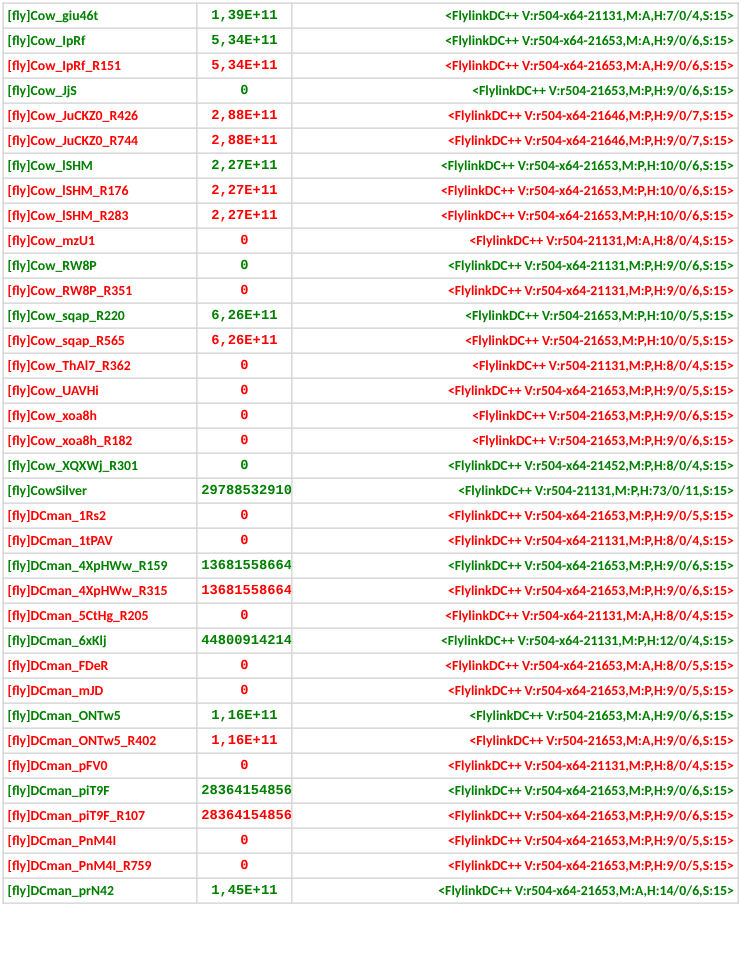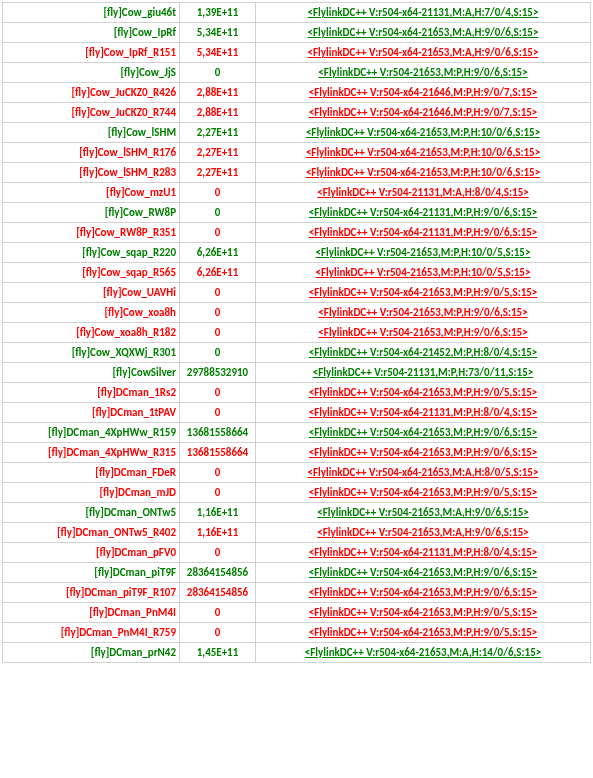--- a/index.html
+++ b/index.html
@@ -18,23 +18,23 @@
     table-layout: fixed;
   }
   td {
     border: 1px solid #d0d0d0;
     padding: 2px 3px;
     height: 20px;
     vertical-align: middle;
     overflow: hidden;
     white-space: nowrap;
   }
-  .col-nick { width: 177px; text-align: right; }
-  .col-val  { width: 76px;  text-align: center; }
-  .col-info { text-align: center; text-decoration: underline; }
+  .col-nick { width: 155px; text-align: left; }
+  .col-val  { width: 76px;  text-align: center; font-family: Liberation Mono, monospace; }
+  .col-info { text-align: right; }
   .green { color: #008000; }
   .red   { color: #ff0000; }
 </style>
 </head>
 <body>
 
 <table>
   <tbody id="tbody">
       <tr class="green">
         <td class="col-nick">[fly]Cow_giu46t</td>
@@ -100,20 +100,25 @@
         <td class="col-nick">[fly]Cow_sqap_R220</td>
         <td class="col-val">6,26E+11</td>
         <td class="col-info">&lt;FlylinkDC++ V:r504-21653,M:P,H:10/0/5,S:15&gt;</td>
       </tr>
       <tr class="red">
         <td class="col-nick">[fly]Cow_sqap_R565</td>
         <td class="col-val">6,26E+11</td>
         <td class="col-info">&lt;FlylinkDC++ V:r504-21653,M:P,H:10/0/5,S:15&gt;</td>
       </tr>
       <tr class="red">
+        <td class="col-nick">[fly]Cow_ThAl7_R362</td>
+        <td class="col-val">0</td>
+        <td class="col-info">&lt;FlylinkDC++ V:r504-21131,M:P,H:8/0/4,S:15&gt;</td>
+      </tr>
+      <tr class="red">
         <td class="col-nick">[fly]Cow_UAVHi</td>
         <td class="col-val">0</td>
         <td class="col-info">&lt;FlylinkDC++ V:r504-x64-21653,M:P,H:9/0/5,S:15&gt;</td>
       </tr>
       <tr class="red">
         <td class="col-nick">[fly]Cow_xoa8h</td>
         <td class="col-val">0</td>
         <td class="col-info">&lt;FlylinkDC++ V:r504-21653,M:P,H:9/0/6,S:15&gt;</td>
       </tr>
       <tr class="red">
@@ -143,20 +148,30 @@
       </tr>
       <tr class="green">
         <td class="col-nick">[fly]DCman_4XpHWw_R159</td>
         <td class="col-val">13681558664</td>
         <td class="col-info">&lt;FlylinkDC++ V:r504-x64-21653,M:P,H:9/0/6,S:15&gt;</td>
       </tr>
       <tr class="red">
         <td class="col-nick">[fly]DCman_4XpHWw_R315</td>
         <td class="col-val">13681558664</td>
         <td class="col-info">&lt;FlylinkDC++ V:r504-x64-21653,M:P,H:9/0/6,S:15&gt;</td>
+      </tr>
+      <tr class="red">
+        <td class="col-nick">[fly]DCman_5CtHg_R205</td>
+        <td class="col-val">0</td>
+        <td class="col-info">&lt;FlylinkDC++ V:r504-x64-21131,M:A,H:8/0/4,S:15&gt;</td>
+      </tr>
+      <tr class="green">
+        <td class="col-nick">[fly]DCman_6xKlj</td>
+        <td class="col-val">44800914214</td>
+        <td class="col-info">&lt;FlylinkDC++ V:r504-x64-21131,M:P,H:12/0/4,S:15&gt;</td>
       </tr>
       <tr class="red">
         <td class="col-nick">[fly]DCman_FDeR</td>
         <td class="col-val">0</td>
         <td class="col-info">&lt;FlylinkDC++ V:r504-x64-21653,M:A,H:8/0/5,S:15&gt;</td>
       </tr>
       <tr class="red">
         <td class="col-nick">[fly]DCman_mJD</td>
         <td class="col-val">0</td>
         <td class="col-info">&lt;FlylinkDC++ V:r504-x64-21653,M:P,H:9/0/5,S:15&gt;</td>

